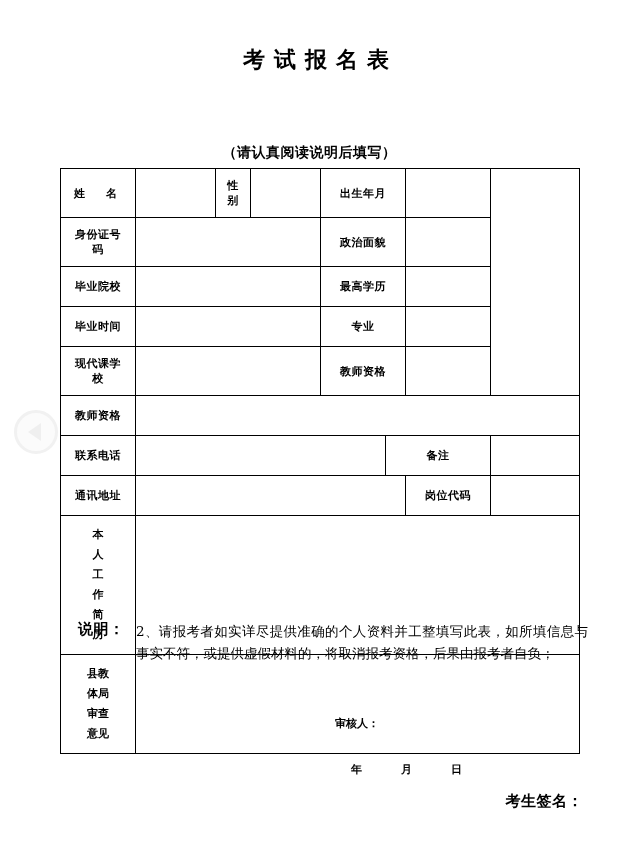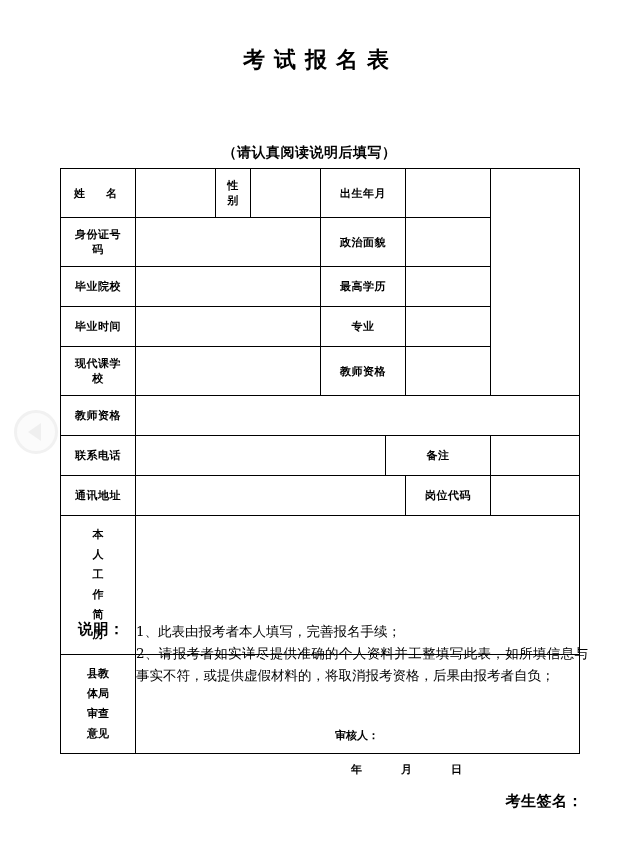--- a/index.html
+++ b/index.html
@@ -130,21 +130,21 @@
   .review-cell { height: 130px; position: relative; }
 
   .review-inner {
     position: relative;
     height: 100%;
     width: 100%;
   }
   .reviewer-line {
     position: absolute;
     left: 190px;
-    top: 64px;
+    top: 52px;
     font-size: 11px;
     font-weight: bold;
   }
   .date-line {
     position: absolute;
     left: 206px;
     top: 98px;
     font-size: 11px;
     font-weight: bold;
     letter-spacing: 14px;
@@ -299,18 +299,17 @@
         <div class="date-line">年　月　日</div>
       </div>
     </td>
   </tr>
 </tbody>
   </table>
 
 <div class="notes">
   <div class="notes-label">说明：</div>
   <div class="notes-body">
-    <div class="note-item">1、此表由报考者本人填写，完善报名手续；</div>
     <div class="note-item">2、请报考者如实详尽提供准确的个人资料并工整填写此表，如所填信息与事实不符，或提供虚假材料的，将取消报考资格，后果由报考者自负；</div>
   </div>
 </div>
 
 <div class="signature">考生签名：</div>
 
 </body></html>

